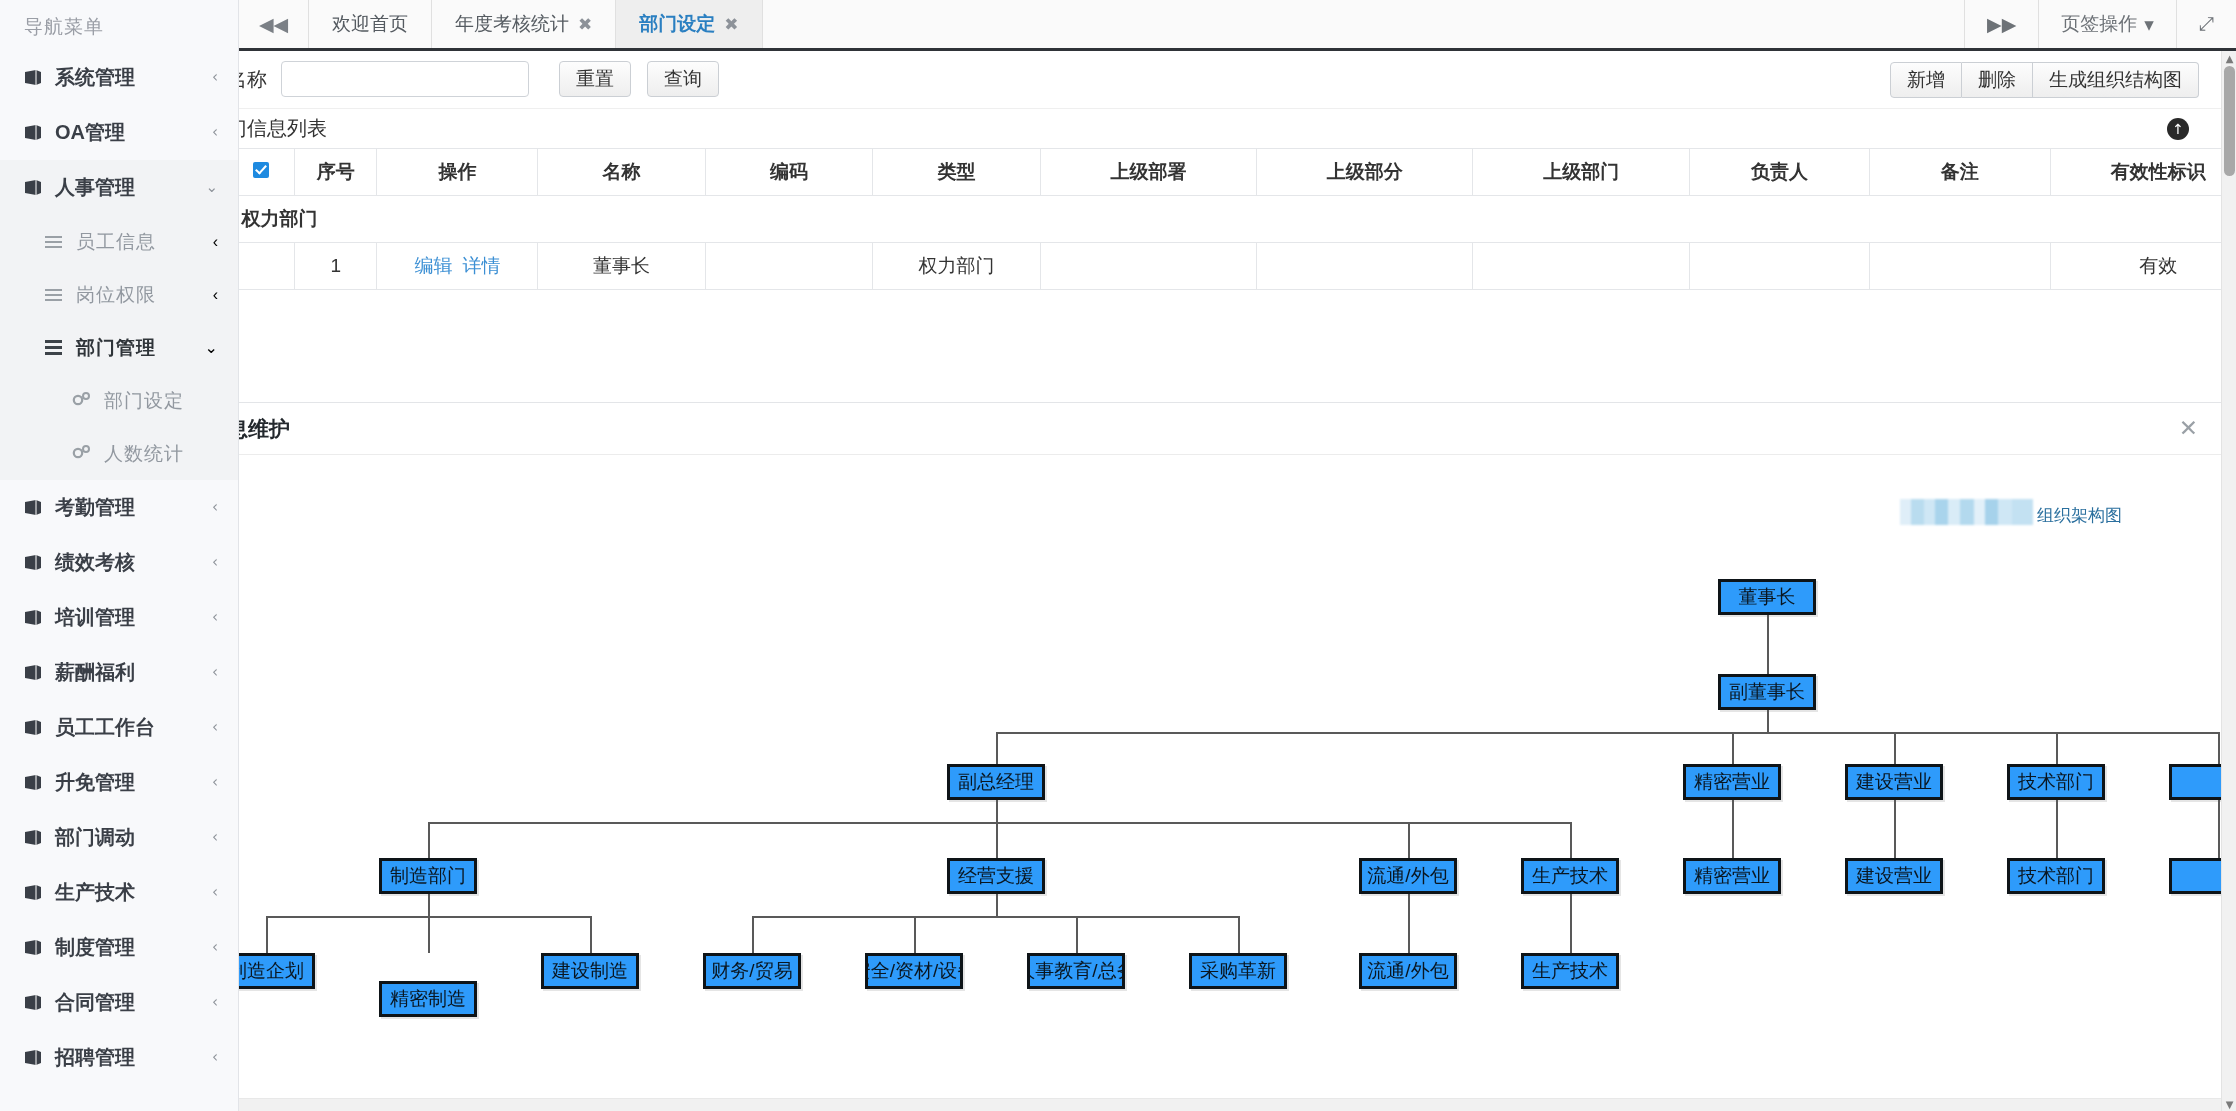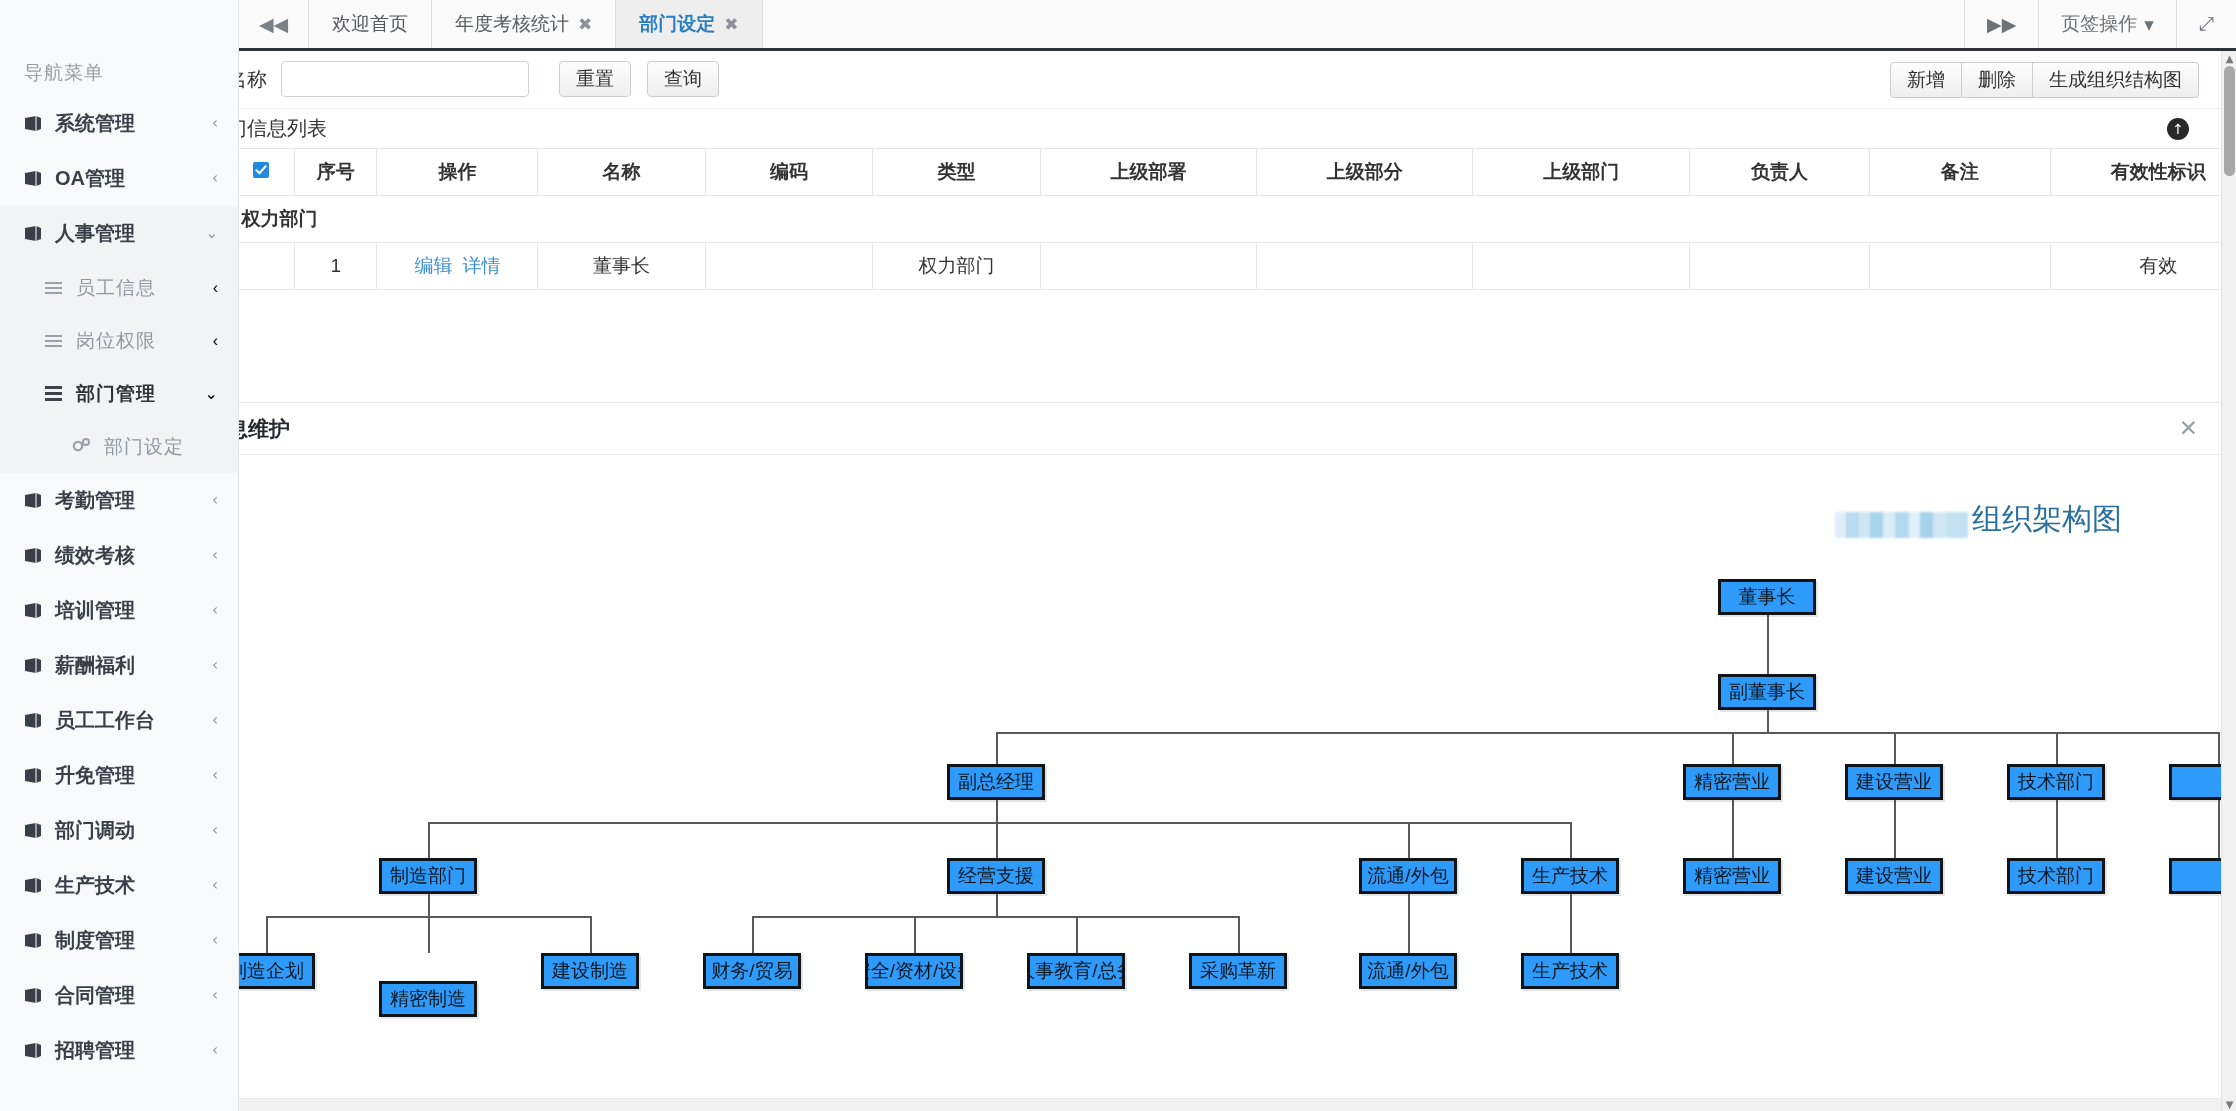--- a/index.html
+++ b/index.html
@@ -15,21 +15,21 @@
   
   #sidebar {
     position: absolute; left: 0; top: 0;
     width: 239px; height: 1111px;
     background: #f8f9fb;
     border-right: 1px solid #e2e4e8;
     overflow: hidden;
   }
   .nav-title {
     color: #9a9ea6; font-size: 19px;
-    padding: 14px 0 10px 24px; letter-spacing: 1px; margin-top: 46px;
+    padding: 14px 0 10px 24px; letter-spacing: 1px;
   }
   .nav-item {
     display: flex; align-items: center;
     height: 55px; padding: 0 20px 0 24px;
     cursor: pointer; position: relative;
   }
   .nav-item .book {
     width: 18px; height: 15px; margin-right: 13px; flex: none;
     position: relative;
   }
@@ -175,21 +175,21 @@
   }
   #modal-title { font-size: 21px; font-weight: bold; color: #23282d; margin-left: -12px;}
   #modal-close {
     position: absolute; right: 38px; top: 14px;
     font-size: 23px; color: #9aa0a6; cursor: pointer; line-height: 1;
     font-family: "DejaVu Sans", sans-serif;
   }
   #orgchart-wrap { position: relative; width: 1997px; height: 655px; overflow: hidden; }
   #chart-title {
     position: absolute; right: 114px; top: 44px;
-    font-size: 30px; color: #2a6f9e; white-space: nowrap;
+    font-size: 17px; color: #2a6f9e; white-space: nowrap;
     display: flex; align-items: flex-end; gap: 0;
   }
   .blurname {
     display:inline-block; width: 133px; height: 26px;
     background:
       linear-gradient(90deg,
         #dfeef8 0 8%, #b9dcef 8% 18%, #cfe7f5 18% 26%, #a9d4ec 26% 36%,
         #d9ecf7 36% 45%, #b3d9ee 45% 56%, #e2f0f9 56% 64%, #a6d2eb 64% 74%,
         #cfe7f5 74% 84%, #c3e1f2 84% 100%);
     filter: blur(1.2px); margin-right: 4px; margin-bottom: 2px;
@@ -297,20 +297,29 @@
       </div>
 
       <div class="nav-leaf">
         <span class="gears">
           <svg width="20" height="16" viewBox="0 0 20 16">
             <circle cx="6" cy="9" r="4.2" fill="none" stroke="#9aa0a6" stroke-width="2.2"></circle>
             <circle cx="14" cy="5" r="3" fill="none" stroke="#9aa0a6" stroke-width="2"></circle>
           </svg>
         </span>
         <span class="lbl">部门设定</span>
+      </div>
+      <div class="nav-leaf">
+        <span class="gears">
+          <svg width="20" height="16" viewBox="0 0 20 16">
+            <circle cx="6" cy="9" r="4.2" fill="none" stroke="#9aa0a6" stroke-width="2.2"></circle>
+            <circle cx="14" cy="5" r="3" fill="none" stroke="#9aa0a6" stroke-width="2"></circle>
+          </svg>
+        </span>
+        <span class="lbl">人数统计</span>
       </div>
     </div>
 
     <div id="nav-rest">
         <div class="nav-item">
           <span class="book">
             <svg width="18" height="15" viewBox="0 0 18 15">
               <path d="M1 2 L12 0 L17 2 L17 13 L12 15 L1 13 Z" fill="#3a3f47"></path>
               <path d="M12 0 L12 15" stroke="#fff" stroke-width="1"></path>
             </svg>

